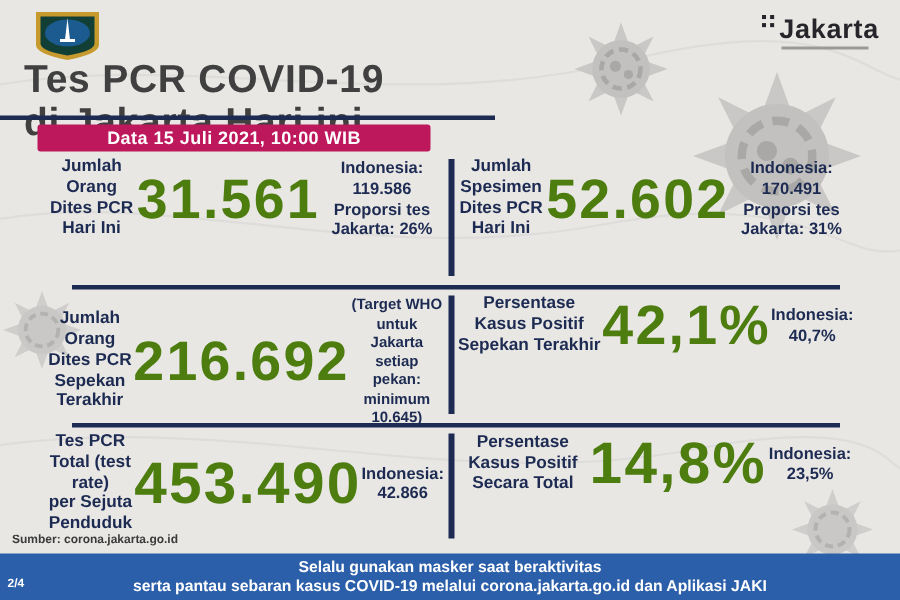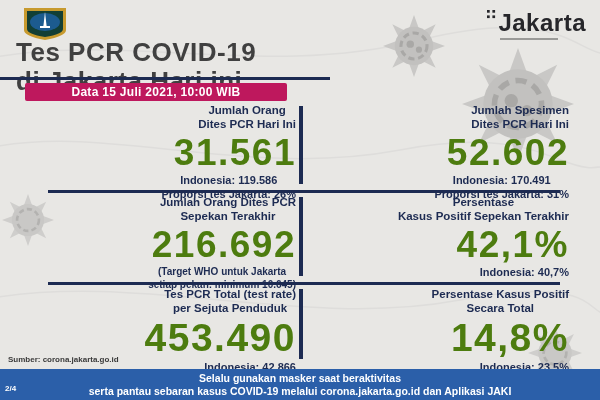--- a/index.html
+++ b/index.html
@@ -12,37 +12,37 @@
 
   .virus { position:absolute; z-index:1; }
 
   
   .emblem { position:absolute; left:22px; top:6px; width:46px; height:36px; z-index:3; }
   .title { position:absolute; left:16px; top:38px; z-index:3;
            font-size:26px; font-weight:700; color:#404040; line-height:1.1; letter-spacing:0.5px; }
   .title-underline { position:absolute; left:0; top:77px; width:330px; height:3px; background:#1d2b52; z-index:3; }
 
   .brand { position:absolute; right:14px; top:9px; z-index:3; text-align:left; }
-  .brand-word { font-size:24px; font-weight:800; color:#26262a; letter-spacing:0.5px; display:flex; align-items:flex-start; gap:2px; }
+  .brand-word { font-size:18px; font-weight:800; color:#26262a; letter-spacing:0.5px; display:flex; align-items:flex-start; gap:2px; }
   .brand-dots { width:9px; height:9px; margin-top:1px; }
   .brand-tagline { margin-left:13px; margin-top:1px; width:58px; height:2px; background:#9a9a98; }
 
   .date-banner { position:absolute; left:25px; top:83px; width:262px; height:18px; z-index:3;
                  background:#be185d; border-radius:2px; display:flex; align-items:center; justify-content:center;
                  color:#ffffff; font-size:12px; font-weight:700; letter-spacing:0.3px; }
 
   
   .hline { position:absolute; left:48px; width:512px; height:2.5px; background:#1d2b52; z-index:2; }
   .hline.r1 { top:190px; } .hline.r2 { top:282px; }
   .vbar { position:absolute; left:299px; width:4px; background:#1d2b52; z-index:2; }
   .vbar.r1 { top:106px; height:78px; } .vbar.r2 { top:197px; height:79px; } .vbar.r3 { top:289px; height:70px; }
 
   
   .cell { position:absolute; width:265px; z-index:3; text-align:center; color:#1d2b52;
-          display:flex; flex-direction:column; align-items:flex-end; justify-content:flex-start; }
+          display:flex; flex-direction:row; align-items:center; justify-content:flex-start; }
   .cell.c00 { left:31px;  top:104px; } .cell.c01 { left:304px; top:104px; }
   .cell.c10 { left:31px;  top:196px; } .cell.c11 { left:304px; top:196px; }
   .cell.c20 { left:31px;  top:288px; } .cell.c21 { left:304px; top:288px; }
   .lbl { font-size:11.5px; font-weight:700; line-height:1.2; }
   .val { font-size:37px; font-weight:800; letter-spacing:1.5px; line-height:1.05; margin-top:2px; color:#4d7c0f; }
   .sub { font-size:11px; font-weight:700; line-height:1.25; margin-top:2px; }
   .cell.c10 .sub { font-size:10px; }
   .cell.c20 .val, .cell.c21 .val { font-size:39px; }
 
   .source { position:absolute; left:8px; top:355px; z-index:3; font-size:8px; font-weight:700; color:#3a3a3a; }

